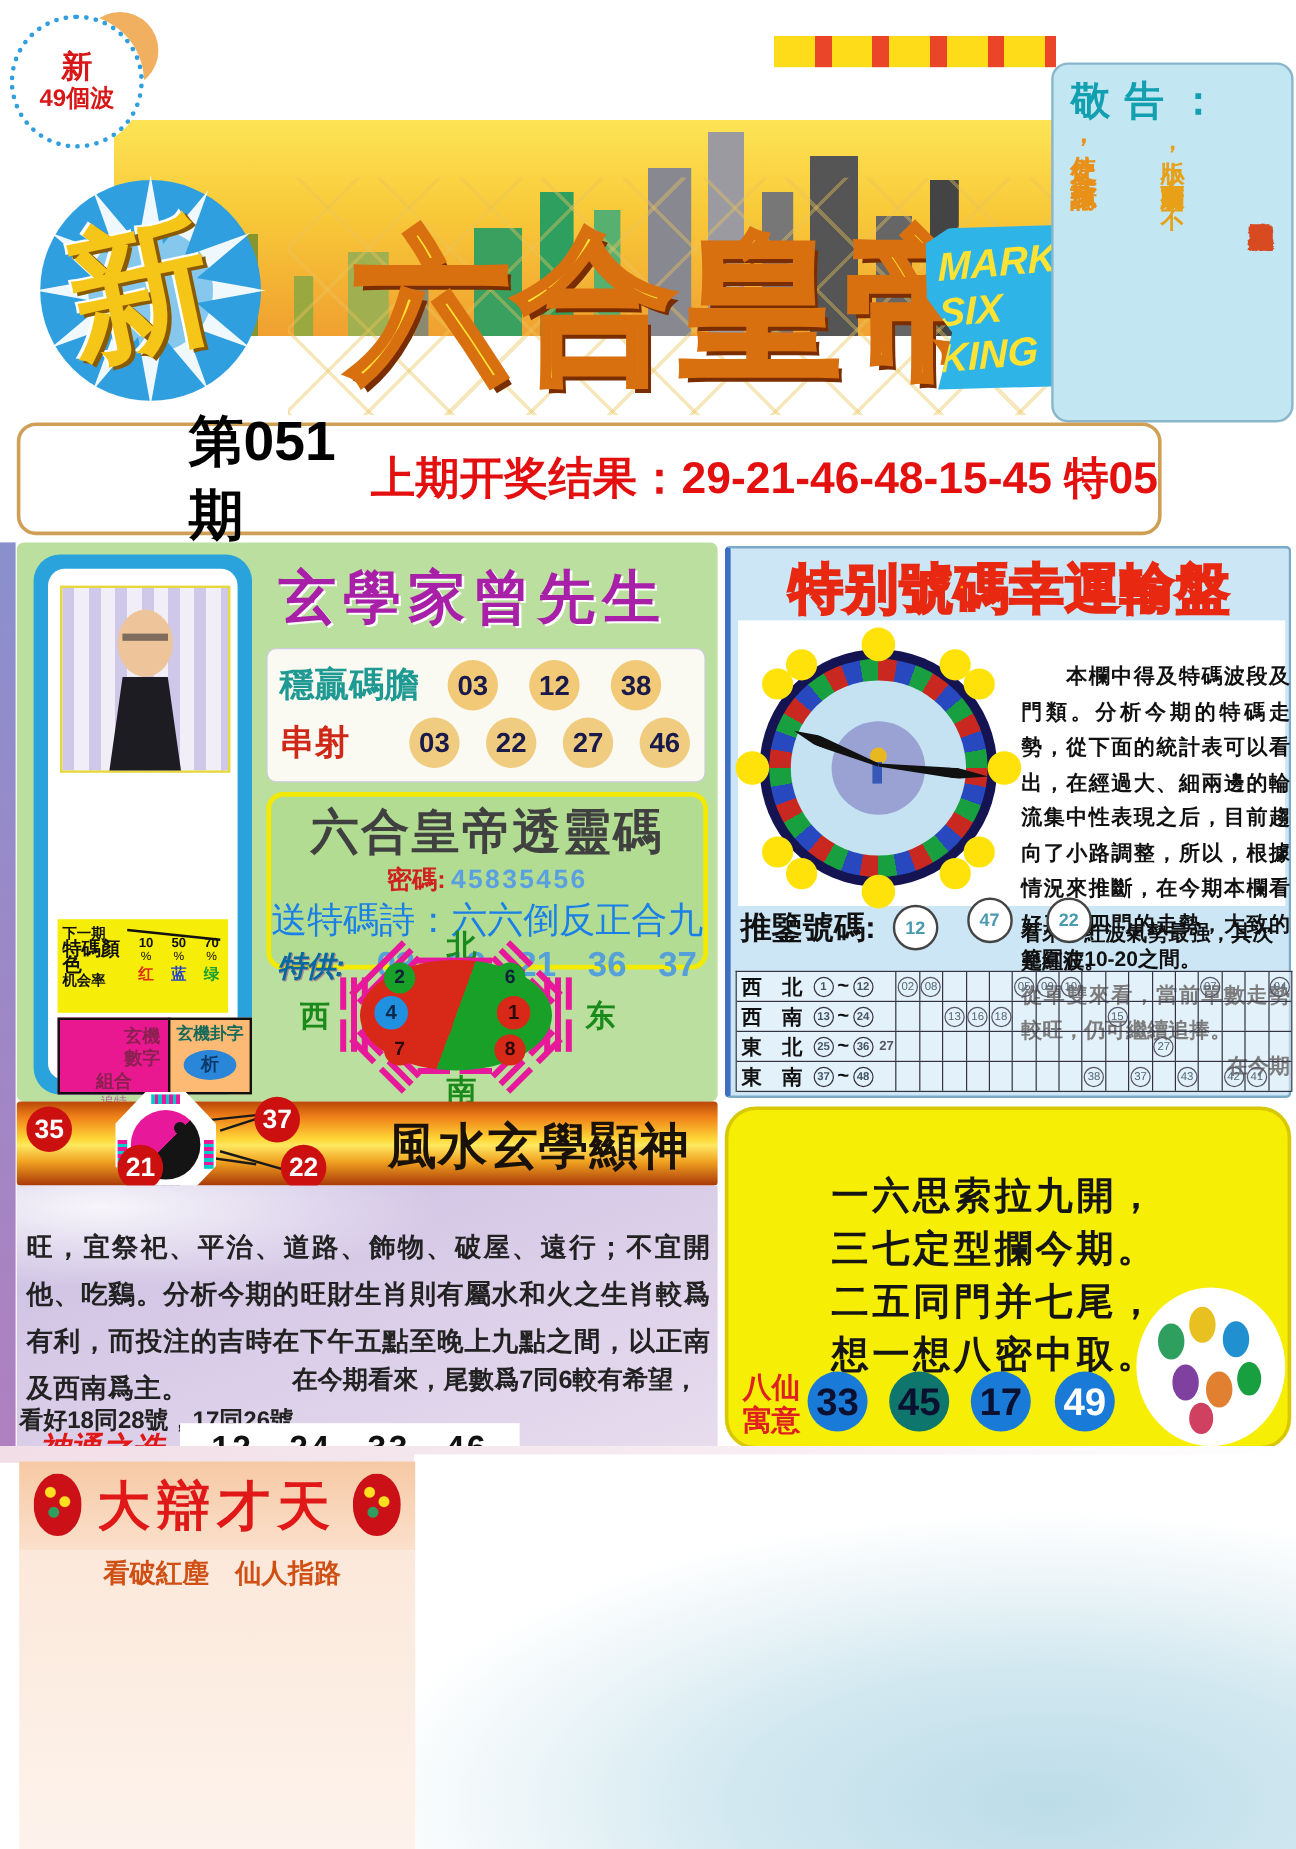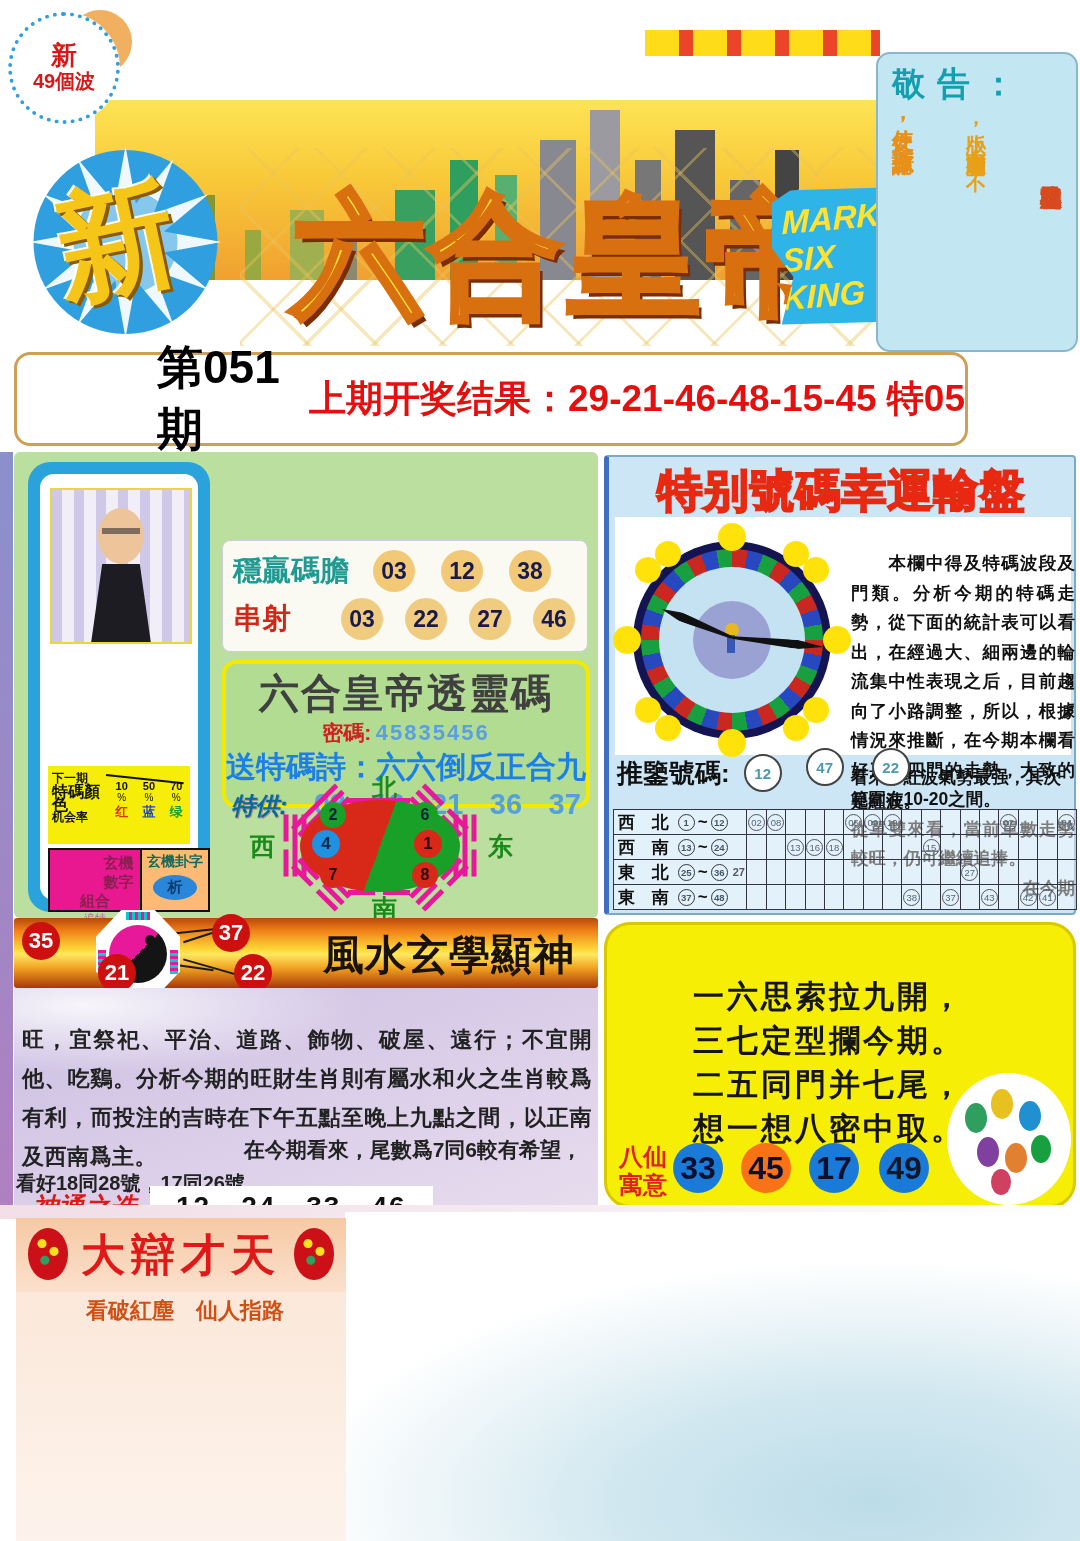--- a/index.html
+++ b/index.html
@@ -142,20 +142,21 @@
     </div>
 
     <div class="abs" style="left:112px;top:386px;width:66px;height:60px;background:#fdba74;border:2.5px solid #111;text-align:center;">
       <div style="font-size:14px;font-weight:900;color:#176a5a;margin-top:3px;">玄機卦字</div>
       <div class="ball" style="width:44px;height:25px;border-radius:50%;background:#2a86d8;margin:4px auto 0;">
         <span style="font-size:15px;font-weight:900;color:#0a3a6a;">析</span>
       </div>
     </div>
   </div>
 
+  <div class="abs" style="left:232px;top:466px;font-size:48px;font-weight:900;color:#a820a8;letter-spacing:6px;text-shadow:2px 2px 0 #fff;">玄學家曾先生</div>
 
   <div class="abs" style="left:222px;top:540px;width:366px;height:112px;background:#fafaf2;border:1px solid #ccd;border-radius:8px;padding:6px 10px;box-sizing:border-box;">
     <div style="display:flex;align-items:center;height:48px;">
       <span style="font-size:29px;font-weight:900;color:#1f9a92;width:140px;">穩贏碼膽</span>
       <span class="ball" style="width:42px;height:42px;background:#f2c977;color:#1a1a4a;font-size:23px;margin-right:26px;">03</span>
       <span class="ball" style="width:42px;height:42px;background:#f2c977;color:#1a1a4a;font-size:23px;margin-right:26px;">12</span>
       <span class="ball" style="width:42px;height:42px;background:#f2c977;color:#1a1a4a;font-size:23px;">38</span>
     </div>
     <div style="display:flex;align-items:center;height:48px;">
       <span style="font-size:29px;font-weight:900;color:#d02818;width:108px;">串射</span>
@@ -165,21 +166,21 @@
       <span class="ball" style="width:42px;height:42px;background:#f0cc80;color:#1a1a4a;font-size:23px;">46</span>
     </div>
   </div>
 
   <div class="abs" style="left:222px;top:660px;width:368px;height:148px;background:#b2dc92;border:4px solid #f2ea00;border-radius:14px;box-sizing:border-box;text-align:center;">
     <div style="font-size:40px;font-weight:900;color:#404040;letter-spacing:2px;margin-top:2px;">六合皇帝透靈碼</div>
     <div style="margin-top:-2px;">
       <span style="font-size:21px;font-weight:900;color:#d02020;">密碼:</span>
       <span style="font-size:22px;font-weight:800;color:#5aa0e0;letter-spacing:2px;">45835456</span>
     </div>
-    <div style="font-size:30px;font-weight:700;color:#1a80e8;margin-top:0;text-align:center;">送特碼詩：六六倒反正合九</div>
+    <div style="font-size:30px;font-weight:400;color:#1a80e8;margin-top:0;text-align:center;">送特碼詩：六六倒反正合九</div>
     <div style="margin-top:0;">
       <span style="font-size:24px;font-weight:900;font-style:italic;color:#0369a1;text-shadow:1px 1px 0 #a88;">特供:</span>
       <span style="font-size:29px;font-weight:900;color:#55a0d8;margin-left:22px;">03</span>
       <span style="font-size:29px;font-weight:900;color:#55a0d8;margin-left:22px;">12</span>
       <span style="font-size:29px;font-weight:900;color:#55a0d8;margin-left:22px;">21</span>
       <span style="font-size:29px;font-weight:900;color:#55a0d8;margin-left:22px;">36</span>
       <span style="font-size:29px;font-weight:900;color:#55a0d8;margin-left:22px;">37</span>
     </div>
   </div>
 
@@ -572,27 +573,27 @@
       <div class="poemline">二五同門并七尾，</div>
       <div class="poemline">想一想八密中取。</div>
     </div>
     <div class="abs" style="left:12px;top:218px;text-align:center;">
       <div style="font-size:24px;font-weight:900;color:#e02020;line-height:28px;">八仙</div>
       <div style="font-size:24px;font-weight:900;color:#e02020;line-height:28px;">寓意</div>
     </div>
     <div class="ball abs" style="left:66px;top:218px;width:50px;height:50px;background:#1a7ad8;color:#0a1030;font-size:32px;">
         <span>33</span>
       </div>
-    <div class="ball abs" style="left:134px;top:218px;width:50px;height:50px;background:#f97316;color:#0a1030;font-size:32px;">
+    <div class="ball abs" style="left:134px;top:218px;width:50px;height:50px;background:#0f766e;color:#0a1030;font-size:32px;">
         <span>45</span>
       </div>
     <div class="ball abs" style="left:202px;top:218px;width:50px;height:50px;background:#1a7ad8;color:#0a1030;font-size:32px;">
         <span>17</span>
       </div>
-    <div class="ball abs" style="left:272px;top:218px;width:50px;height:50px;background:#1a7ad8;color:#0f172a;font-size:32px;text-align:right;">
+    <div class="ball abs" style="left:272px;top:218px;width:50px;height:50px;background:#1a7ad8;color:#ffffff;font-size:32px;text-align:right;">
         <span>49</span>
       </div>
 
     <div class="abs" style="left:340px;top:148px;width:124px;height:132px;background:#fff;border-radius:50%;overflow:hidden;">
       <div class="abs circ" style="left:18px;top:30px;width:22px;height:30px;background:#2f9f5f;"></div>
       <div class="abs circ" style="left:44px;top:16px;width:22px;height:30px;background:#e8c020;"></div>
       <div class="abs circ" style="left:72px;top:28px;width:22px;height:30px;background:#2090d0;"></div>
       <div class="abs circ" style="left:30px;top:64px;width:22px;height:30px;background:#8040a0;"></div>
       <div class="abs circ" style="left:58px;top:70px;width:22px;height:30px;background:#e08030;"></div>
       <div class="abs circ" style="left:84px;top:62px;width:20px;height:28px;background:#18a040;"></div>

